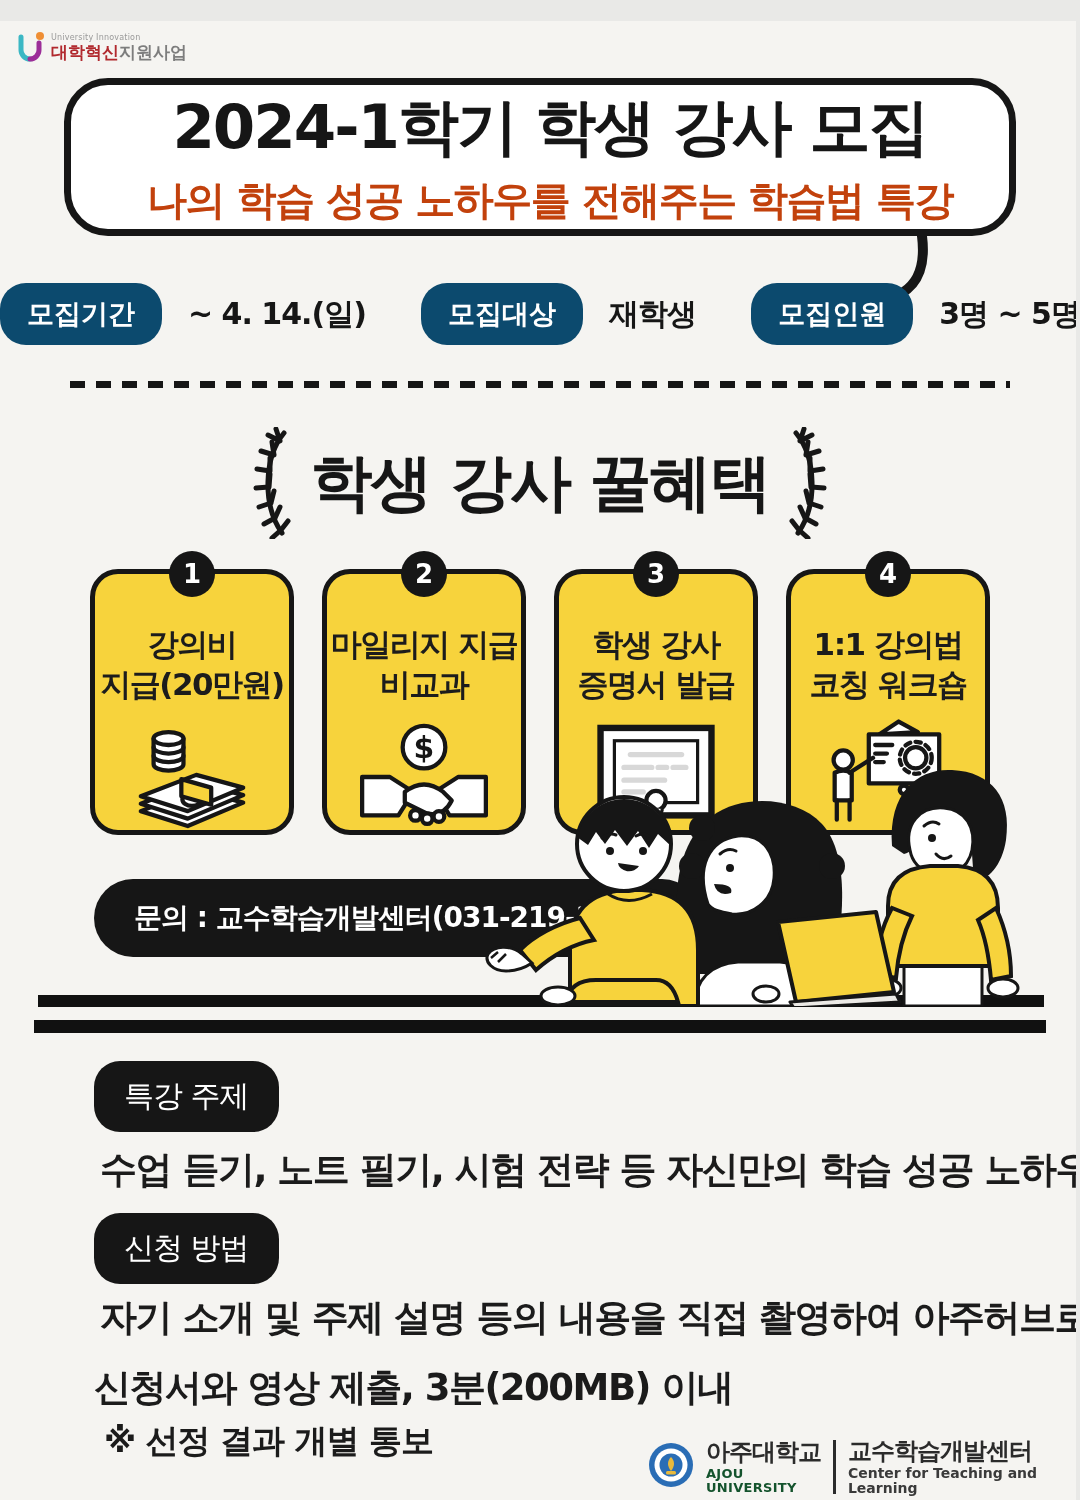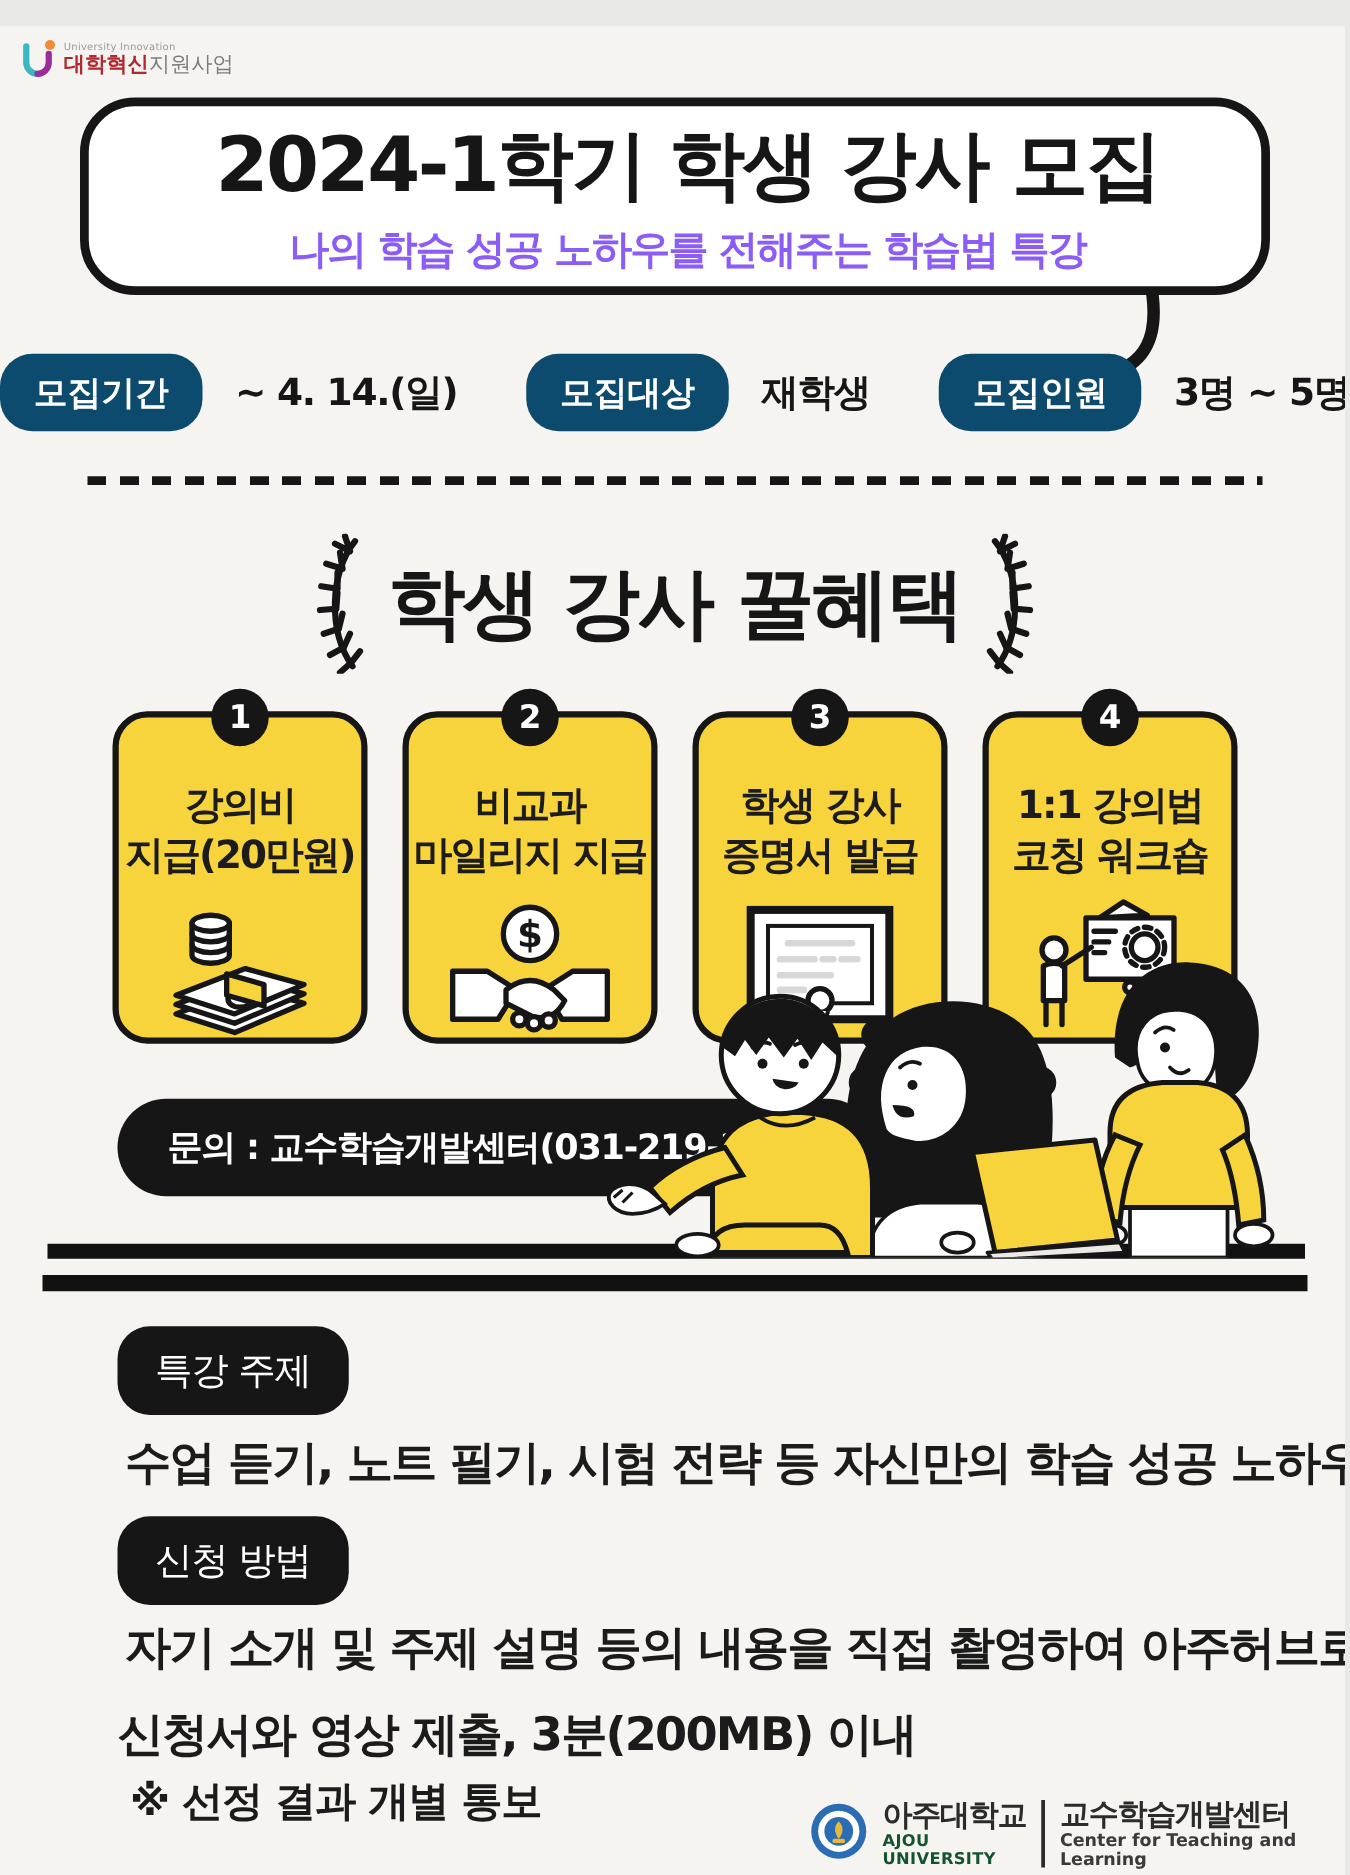--- a/index.html
+++ b/index.html
@@ -7,28 +7,28 @@
   body { font-family:"DejaVu Sans", sans-serif; background:#e9e9e7; }
   .poster { position:relative; width:1076px; height:1500px; background:#F5F4F1; overflow:hidden; color:#161616;margin-top:21px; }
 
   
   .prog-logo { position:absolute; left:16px; top:10px; display:flex; align-items:flex-start; gap:5px; }
   .prog-logo svg { display:block; }
   .prog-text { line-height:1; padding-top:3px; }
   .prog-eyebrow { font-size:8px; color:#9a9a9a; letter-spacing:.2px; }
   .prog-line { font-size:17px; font-weight:800; margin-top:2px; }
   .prog-accent { color:#B1292E; }
-  .prog-rest { color:#7d7d7d; font-weight:400; }
+  .prog-rest { color:#7d7d7d; font-weight:700; }
 
   
   .title-box { position:absolute; left:64px; top:57px; width:952px; height:158px;
     background:#ffffff; border:7px solid #161616; border-radius:44px;
     display:flex; flex-direction:column; align-items:center; justify-content:center; gap:4px;padding-left:20px; }
   .title-main { font-size:61px; font-weight:900; letter-spacing:-2px; color:#161616; white-space:nowrap; }
-  .title-sub { font-size:32px; font-weight:900; letter-spacing:-1.5px; color:#8b5cf6; white-space:nowrap; }
+  .title-sub { font-size:40px; font-weight:900; letter-spacing:-1.5px; color:#c2410c; white-space:nowrap; }
   .title-tail { position:absolute; left:878px; top:213px; }
 
   
   .badges-row { position:absolute; left:0; top:262px; width:1080px; display:flex; justify-content:center; align-items:center; gap:26px; }
   .pill { background:#0c4a6e; color:#fff; border-radius:26px; padding:13px 27px; font-size:27px; font-weight:800; white-space:nowrap; }
   .badge-value { font-size:30px; font-weight:800; letter-spacing:-1px; white-space:nowrap; }
   .badge-gap { width:26px; }
 
   
   .divider { position:absolute; left:70px; top:360px; width:940px; height:7px;
@@ -173,22 +173,22 @@
             <ellipse cx="60" cy="75" rx="9" ry="6"></ellipse>
             <path d="M50,56 L78,64 L78,80 L50,72 Z" fill="#F7D33C"></path>
           </g>
         </svg>
       </span>
     </div>
 
     <div class="card">
       <div class="card-num">2</div>
       <div class="card-title">
+        <div>마일리지 지급</div>
         <div>비교과</div>
-        <div>마일리지 지급</div>
       </div>
       <span class="card-icon">
         <svg width="128" height="116" viewBox="0 0 120 108">
           <g stroke="#161616" stroke-width="4" fill="#fff" stroke-linejoin="round" stroke-linecap="round">
             <circle cx="60" cy="26" r="20"></circle>
             <text x="60" y="36" font-size="28" font-weight="bold" text-anchor="middle" fill="#161616" stroke="none">$</text>
             <path d="M2,54 h26 l22,14 -14,22 -34,0 z"></path>
             <path d="M118,54 h-26 l-22,14 14,22 34,0 z"></path>
             <path d="M42,68 q18,-14 36,0 l8,8 q-8,16 -24,12 l-20,-10 z"></path>
             <circle cx="52" cy="90" r="5"></circle>

